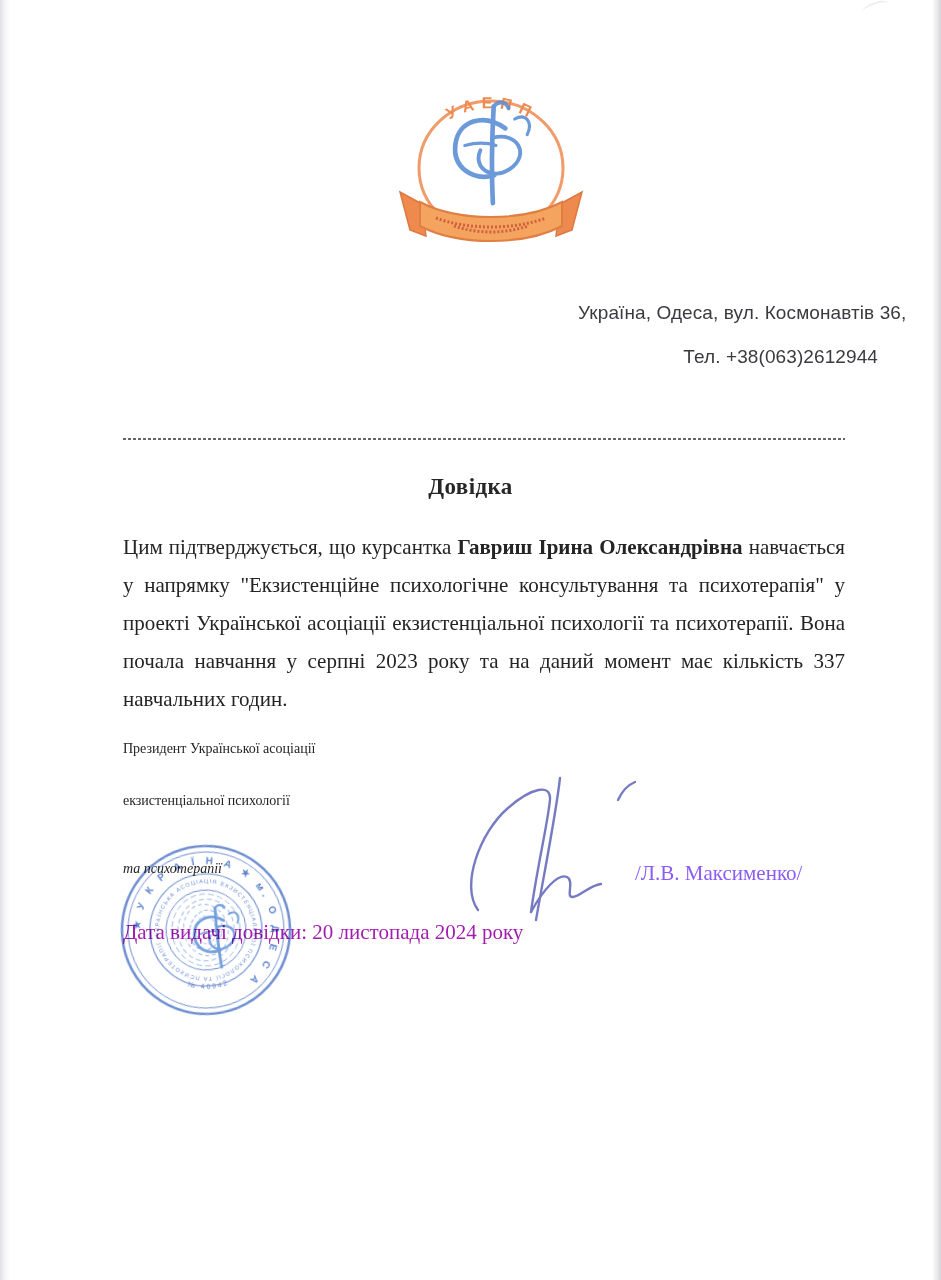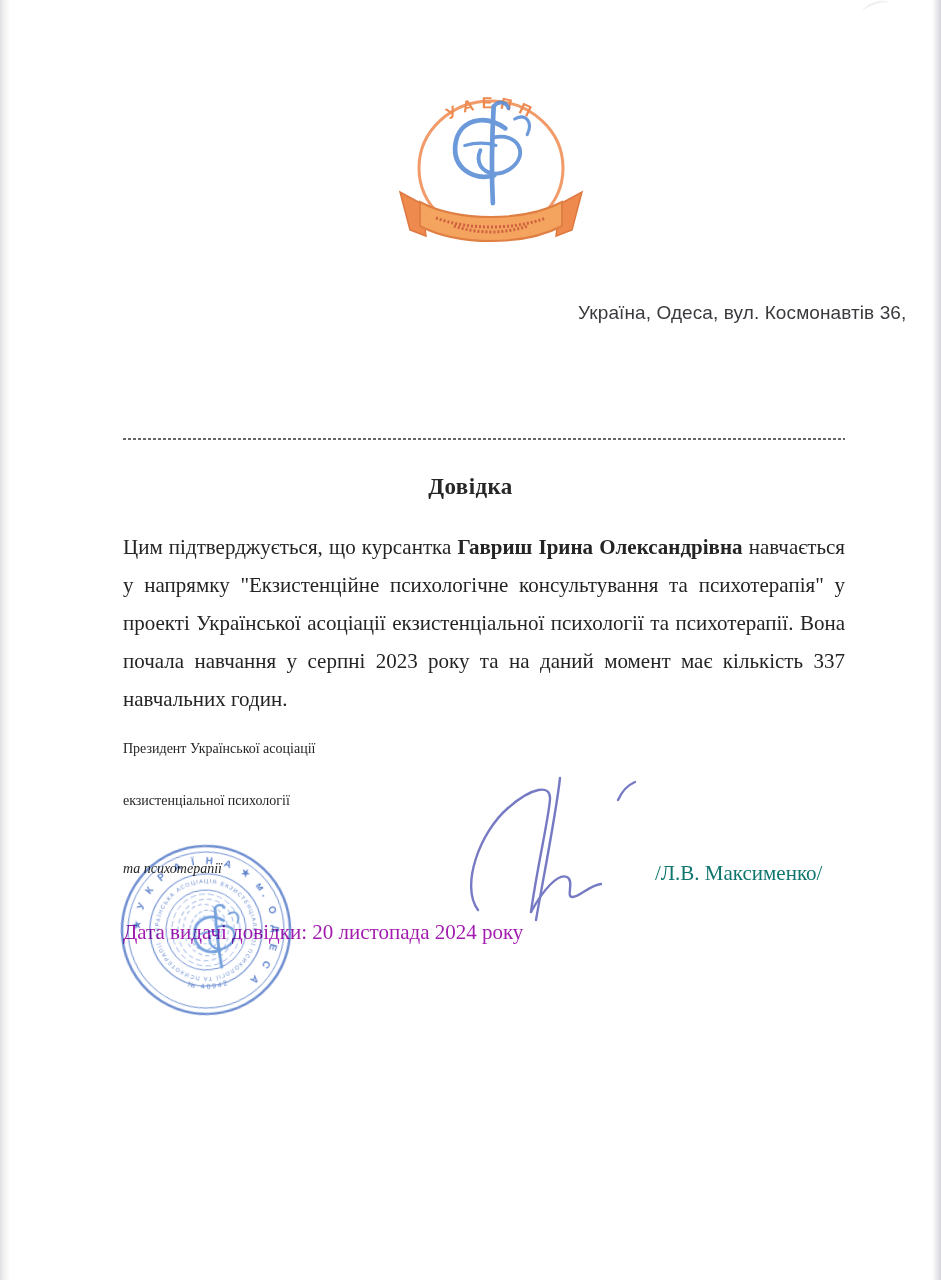--- a/index.html
+++ b/index.html
@@ -73,21 +73,21 @@
     font-size:21px;line-height:38px;color:#242424;
     text-align:justify;text-justify:inter-word;
   }
   .body-text .student-name{font-weight:bold;margin-top:8px;}
 
   
   .sig-line{position:absolute;left:123px;font-size:14px;color:#242424;white-space:nowrap;}
   .sig-line-1{top:741px;}
   .sig-line-2{top:793px;font-family:Liberation Serif, serif;}
   .sig-line-3{top:861px;font-style:italic;}
-  .signer-name{position:absolute;left:655px;top:861px;font-size:21px;color:#0f766e;white-space:nowrap;}
+  .signer-name{position:absolute;left:635px;top:861px;font-size:21px;color:#8b5cf6;white-space:nowrap;}
   .date-line{position:absolute;left:123px;top:920px;font-size:21px;color:#a21caf;white-space:nowrap;}
 
   
   .signature{
     position:absolute;left:448px;top:772px;width:215px;height:150px;
     z-index:3;
   }
   .signature svg{width:100%;height:100%;}
 
   
@@ -144,20 +144,21 @@
         <path d="M24,134 C 62,154 128,154 166,134 L166,158 C 128,178 62,178 24,158 Z" fill="#F4A45F" stroke="#E07F44" stroke-width="2"></path>
 
         <path d="M40,150 C 72,162 118,162 150,150" fill="none" stroke="var(--ribbon_red)" stroke-width="3" stroke-dasharray="2 2" opacity=".75"></path>
         <path d="M58,158 C 82,166 108,166 132,158" fill="none" stroke="var(--ribbon_red)" stroke-width="3" stroke-dasharray="2 2" opacity=".75"></path>
       </g>
     </svg>
   </div>
 
   <div class="address">
     <div class="addr-line">Україна, Одеса, вул. Космонавтів 36,</div>
+    <div class="addr-line">Тел. +38(063)2612944</div>
   </div>
 
   <div class="divider"></div>
 
   <div class="doc-title">Довідка</div>
 
   <div class="body-text"><span>Цим підтверджується, що курсантка </span><span class="student-name">Гавриш Ірина Олександрівна</span><span> навчається у напрямку "Екзистенційне психологічне консультування та психотерапія" у проекті Української асоціації екзистенціальної психології та психотерапії. Вона почала навчання у серпні 2023 року та на даний момент має кількість 337 навчальних годин.</span></div>
 
   <div class="sig-line sig-line-1">Президент Української асоціації</div>
   <div class="sig-line sig-line-2">екзистенціальної психології</div>

